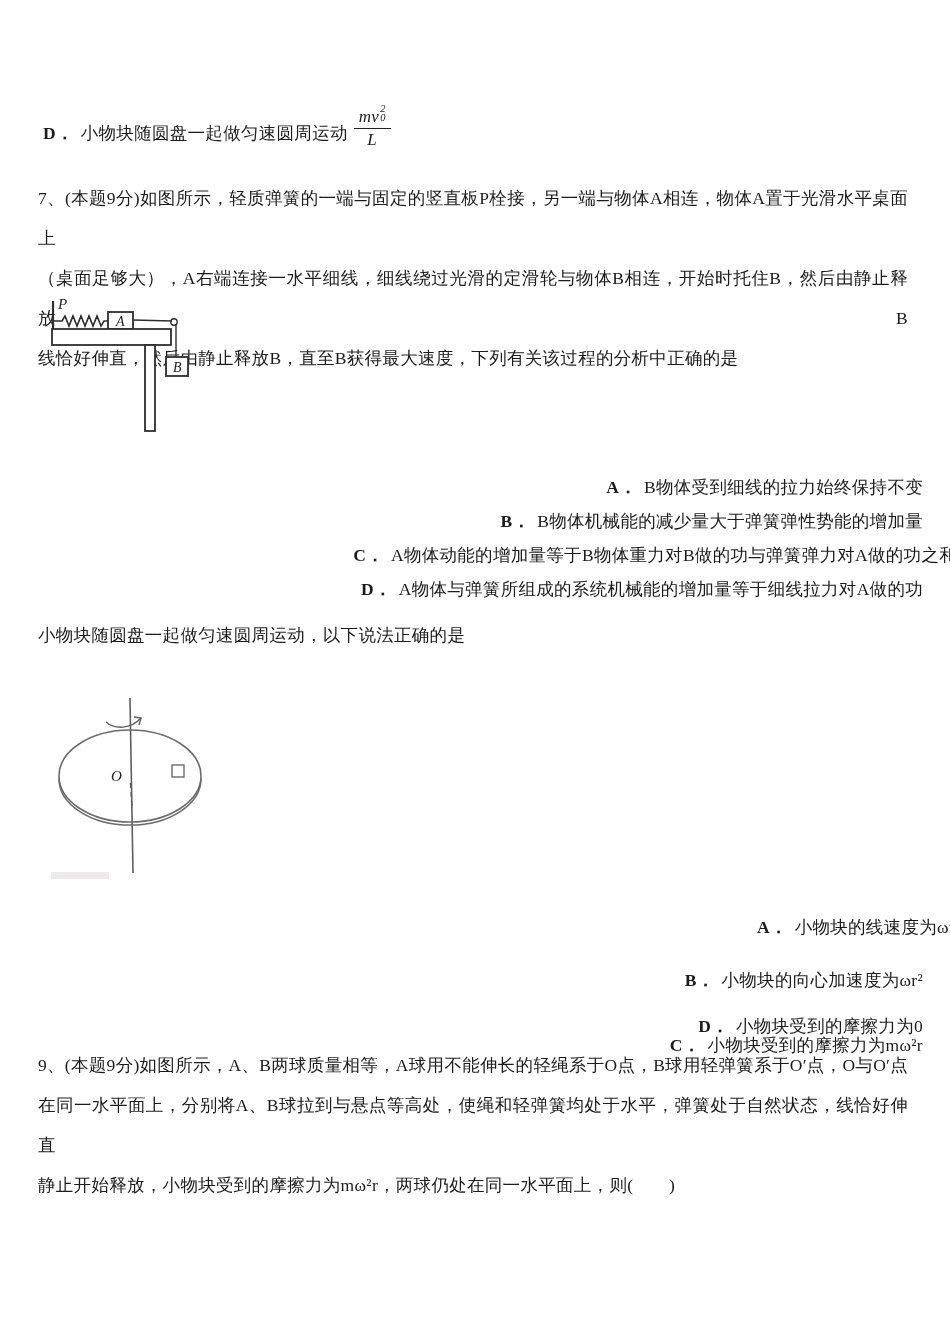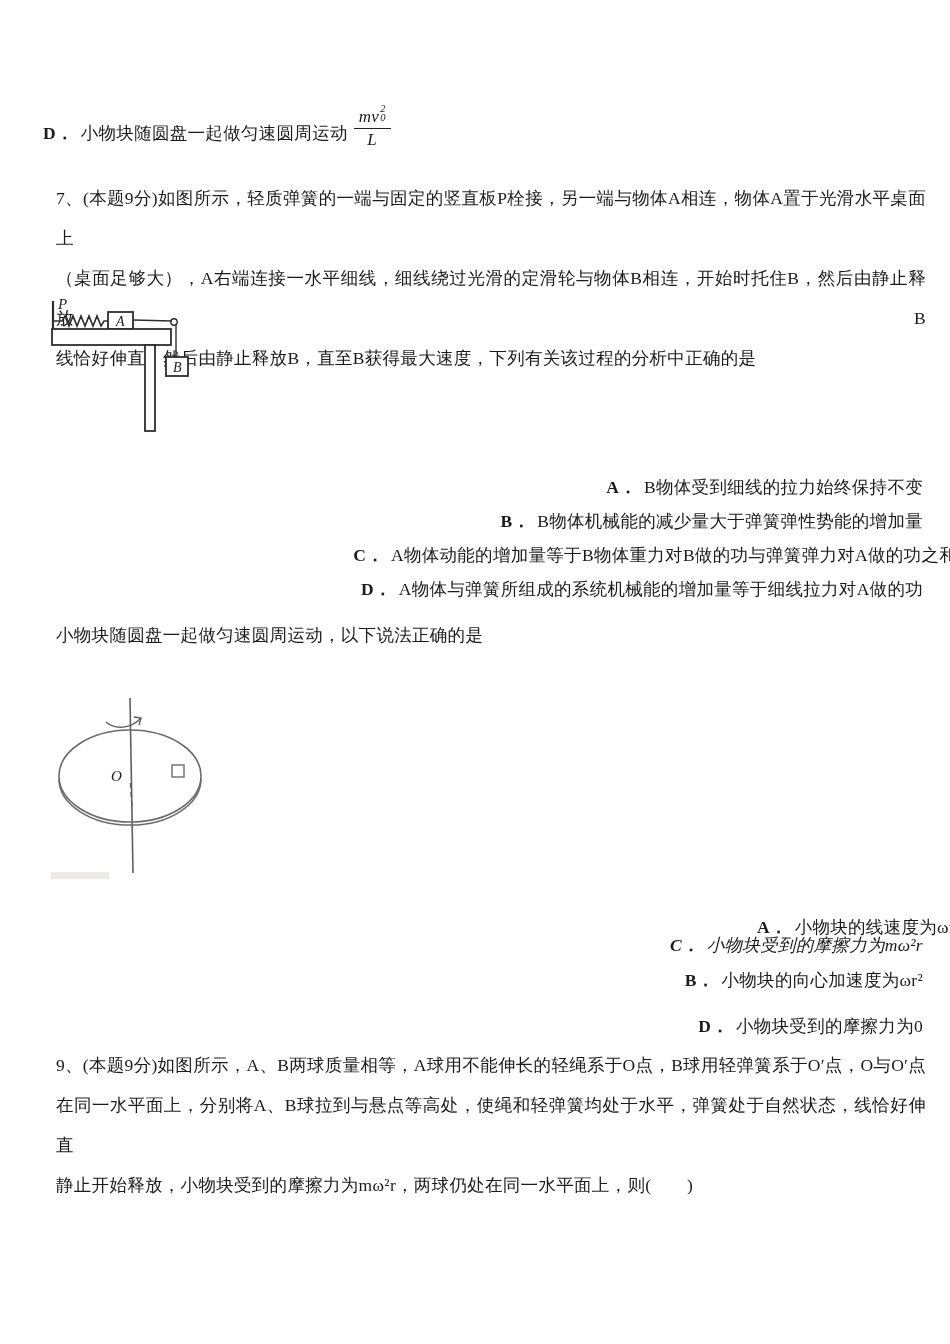--- a/index.html
+++ b/index.html
@@ -13,21 +13,21 @@
     position: relative;
     font-family: "Liberation Serif", "DejaVu Serif", serif;
     color: #1b1b1b;
     font-size: 17.5px;
     letter-spacing: 0.3px;
     overflow: hidden;
   }
   .abs { position: absolute; }
 
   
-  .para { left: 56px; width: 870px; line-height: 40px; }
+  .para { left: 38px; width: 870px; line-height: 40px; }
   .pline { width: 100%; }
   .pline.fill { text-align: justify; text-align-last: justify; }
 
   
   .opt {
     left: 43px;
     width: 880px;
     line-height: 22px;
     white-space: nowrap;
     text-align: right;
@@ -154,20 +154,20 @@
     <line x1="85.5" y1="88" x2="87" y2="113" stroke="#5f5f5f" stroke-width="1.5" stroke-dasharray="5 4"></line>
 
     <rect x="127" y="70" width="12" height="12" fill="none" stroke="#6b6b6b" stroke-width="1.4"></rect>
 
     <rect x="6" y="177" width="58" height="7" fill="#edebe7"></rect>
   </svg>
 </div>
 
 <div class="abs opt" style="top:916px;margin-left:32px;"><span class="opt-label">A．</span><span>小物块的线速度为ωr</span></div>
 <div class="abs opt" style="top:969px;"><span class="opt-label">B．</span><span>小物块的向心加速度为ωr²</span></div>
-<div class="abs opt" style="top:934px;font-style:italic;"><span class="opt-label">C．</span><span>小物块受到的摩擦力为mω²r</span></div>
+<div class="abs opt" style="top:1034px;"><span class="opt-label">C．</span><span>小物块受到的摩擦力为mω²r</span></div>
 <div class="abs opt" style="top:1015px;"><span class="opt-label">D．</span><span>小物块受到的摩擦力为0</span></div>
 
 <div class="abs para" style="top:1045px;">
   <div class="pline fill">9、(本题9分)如图所示，A、B两球质量相等，A球用不能伸长的轻绳系于O点，B球用轻弹簧系于O′点，O与O′点</div>
   <div class="pline fill">在同一水平面上，分别将A、B球拉到与悬点等高处，使绳和轻弹簧均处于水平，弹簧处于自然状态，线恰好伸直</div>
   <div class="pline">静止开始释放，小物块受到的摩擦力为mω²r，两球仍处在同一水平面上，则(　　)</div>
 </div>
 
 </body></html>

